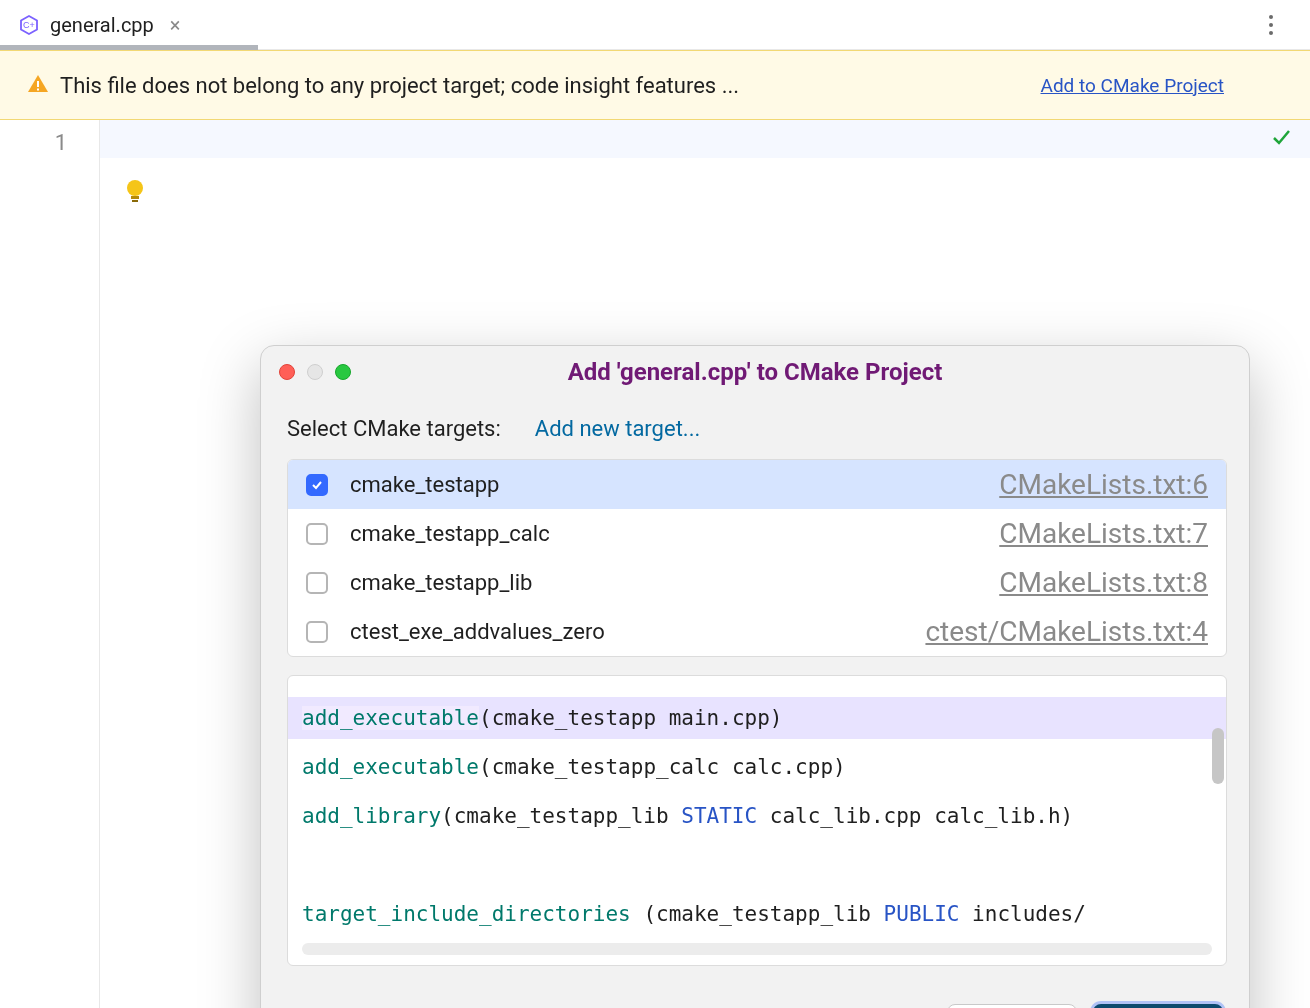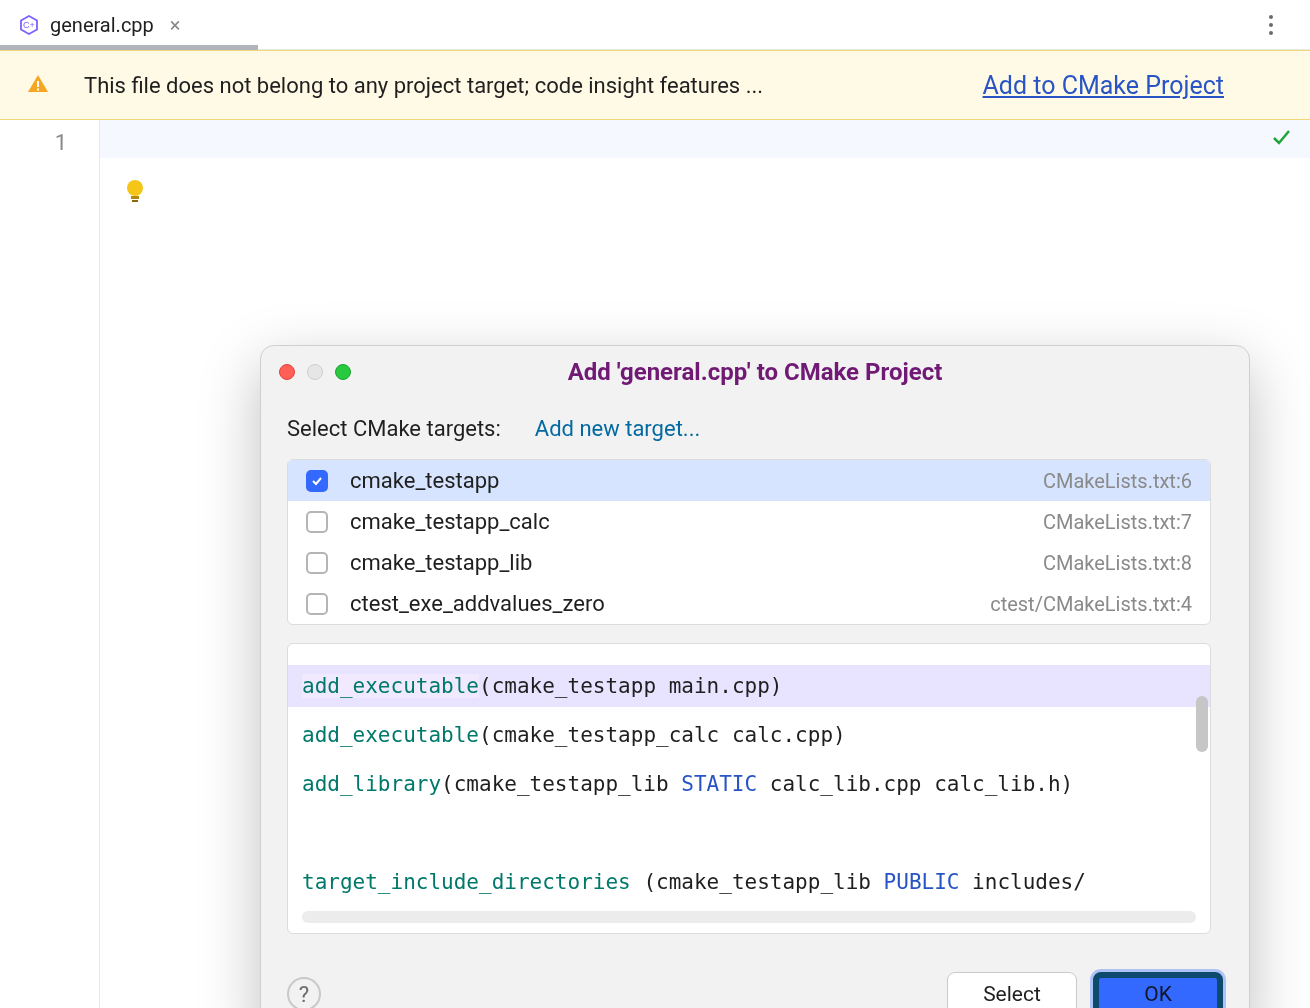--- a/index.html
+++ b/index.html
@@ -59,37 +59,37 @@
     display: flex; flex-direction: column; align-items: center; justify-content: center; gap: 4px;
   }
   .kebab-icon span {
     width: 4px; height: 4px; background: #6b6b6b; border-radius: 50%;
   }
 
   
   .banner {
     display: flex;
     align-items: center;
-    gap: 34px;
+    gap: 10px;
     padding: 0 26px;
     height: 70px;
     background: #fffae6;
     border-top: 1px solid #f2d874;
     border-bottom: 1px solid #f2d874;
   }
   .banner-text {
     font-size: 22px;
     color: #1f1f1f;
     flex: 1;
     white-space: nowrap;
     overflow: hidden;
     text-overflow: ellipsis;
   }
   .banner-link {
-    font-size: 25px;
+    font-size: 19px;
     color: #2854c5;
     text-decoration: underline;
     white-space: nowrap;
     margin-right: 60px;
   }
 
   
   .editor {
     display: flex;
     height: calc(100% - 120px);
@@ -156,21 +156,21 @@
   .tl-yellow { background: #e6e6e6; border: 1px solid #cfcfcf; }
   .tl-green { background: #28c840; border: 1px solid #17a72c; }
   .dialog-title {
     flex: 1;
     text-align: center;
     font-size: 24px;
     font-weight: 700;
     color: #701a75;
   }
 
-  .dialog-body { padding: 18px 38px 20px 26px; background: #f2f2f2; }
+  .dialog-body { padding: 18px 22px 20px 26px; background: #f2f2f2; }
   .dialog-row {
     display: flex; align-items: center; gap: 22px;
     font-size: 22px;
     margin-bottom: 18px;
   }
   .dialog-row .label { color: #1f1f1f; }
   .dialog-row .link { color: #0369a1; cursor: pointer; margin-left: 12px; }
 
   .target-list {
     border: 1px solid #dcdcdc;
@@ -193,21 +193,21 @@
     border-radius: 5px;
     background: #fff;
     flex-shrink: 0;
     display: flex; align-items: center; justify-content: center;
   }
   .checkbox.checked {
     background: #3369ff;
     border-color: #3369ff;
   }
   .target-name { color: #1f1f1f; flex: 0 0 auto; }
-  .target-path { margin-left: auto; color: #8a8a8a; font-size: 20px; }
+  .target-path { margin-left: auto; color: #8a8a8a; font-size: 28px; text-decoration: underline; }
 
   .code-preview {
     border: 1px solid #dcdcdc;
     border-radius: 6px;
     background: #fff;
     padding: 14px 0 10px 0;
     position: relative;
     font-family: "SF Mono", Menlo, Consolas, monospace;
     font-size: 21px;
     line-height: 42px;

